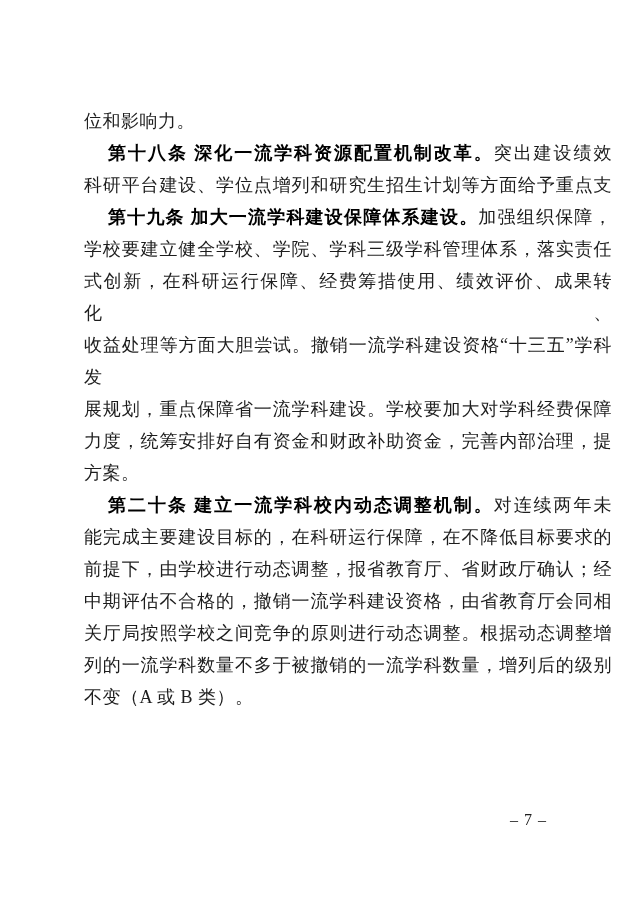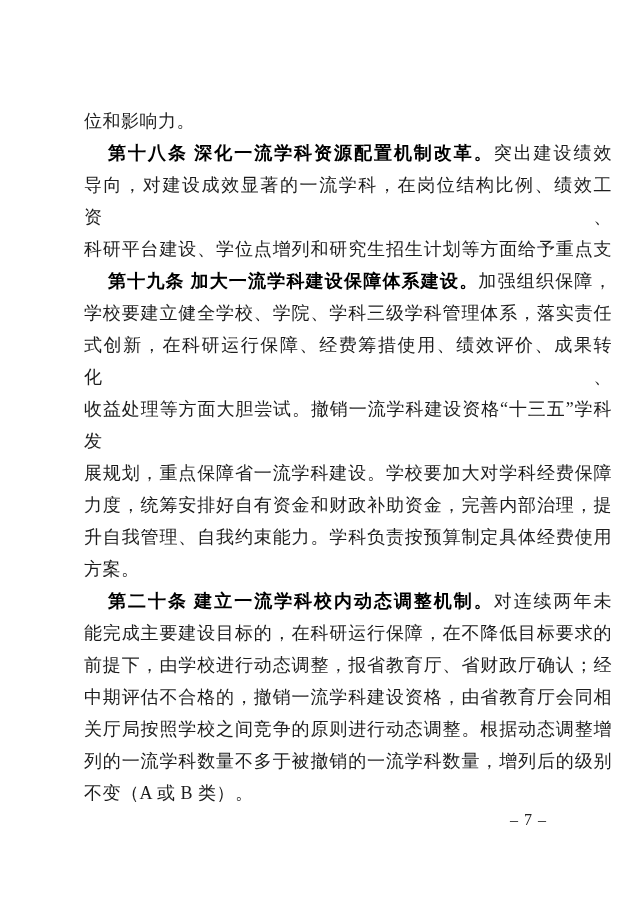--- a/index.html
+++ b/index.html
@@ -52,29 +52,27 @@
     white-space: pre;
   }
 </style>
 </head>
 <body>
 
 <div class="page">
   <main class="text-block" id="text-block">
       <div class="line last"><span>位和影响力。</span></div>
       <div class="line indent"><b>第十八条 深化一流学科资源配置机制改革。</b><span>突出建设绩效</span></div>
-      <div class="line"><span>导向，对建设成效显著的一流学科，在岗位结构比例、绩效工资、</span></div>
       <div class="line"><span>科研平台建设、学位点增列和研究生招生计划等方面给予重点支</span></div>
       <div class="line indent"><b>第十九条 加大一流学科建设保障体系建设。</b><span>加强组织保障，</span></div>
       <div class="line"><span>学校要建立健全学校、学院、学科三级学科管理体系，落实责任</span></div>
       <div class="line"><span>式创新，在科研运行保障、经费筹措使用、绩效评价、成果转化、</span></div>
       <div class="line"><span>收益处理等方面大胆尝试。撤销一流学科建设资格“十三五”学科发</span></div>
       <div class="line"><span>展规划，重点保障省一流学科建设。学校要加大对学科经费保障</span></div>
       <div class="line"><span>力度，统筹安排好自有资金和财政补助资金，完善内部治理，提</span></div>
-      <div class="line"><span>升自我管理、自我约束能力。学科负责按预算制定具体经费使用</span></div>
       <div class="line last"><span>方案。</span></div>
       <div class="line indent"><b>第二十条 建立一流学科校内动态调整机制。</b><span>对连续两年未</span></div>
       <div class="line"><span>能完成主要建设目标的，在科研运行保障，在不降低目标要求的</span></div>
       <div class="line"><span>前提下，由学校进行动态调整，报省教育厅、省财政厅确认；经</span></div>
       <div class="line"><span>中期评估不合格的，撤销一流学科建设资格，由省教育厅会同相</span></div>
       <div class="line"><span>关厅局按照学校之间竞争的原则进行动态调整。根据动态调整增</span></div>
       <div class="line"><span>列的一流学科数量不多于被撤销的一流学科数量，增列后的级别</span></div>
       <div class="line last"><span>不变（A 或 B 类）。</span></div>
     </main>
   <div class="page-number">– 7 –</div>

